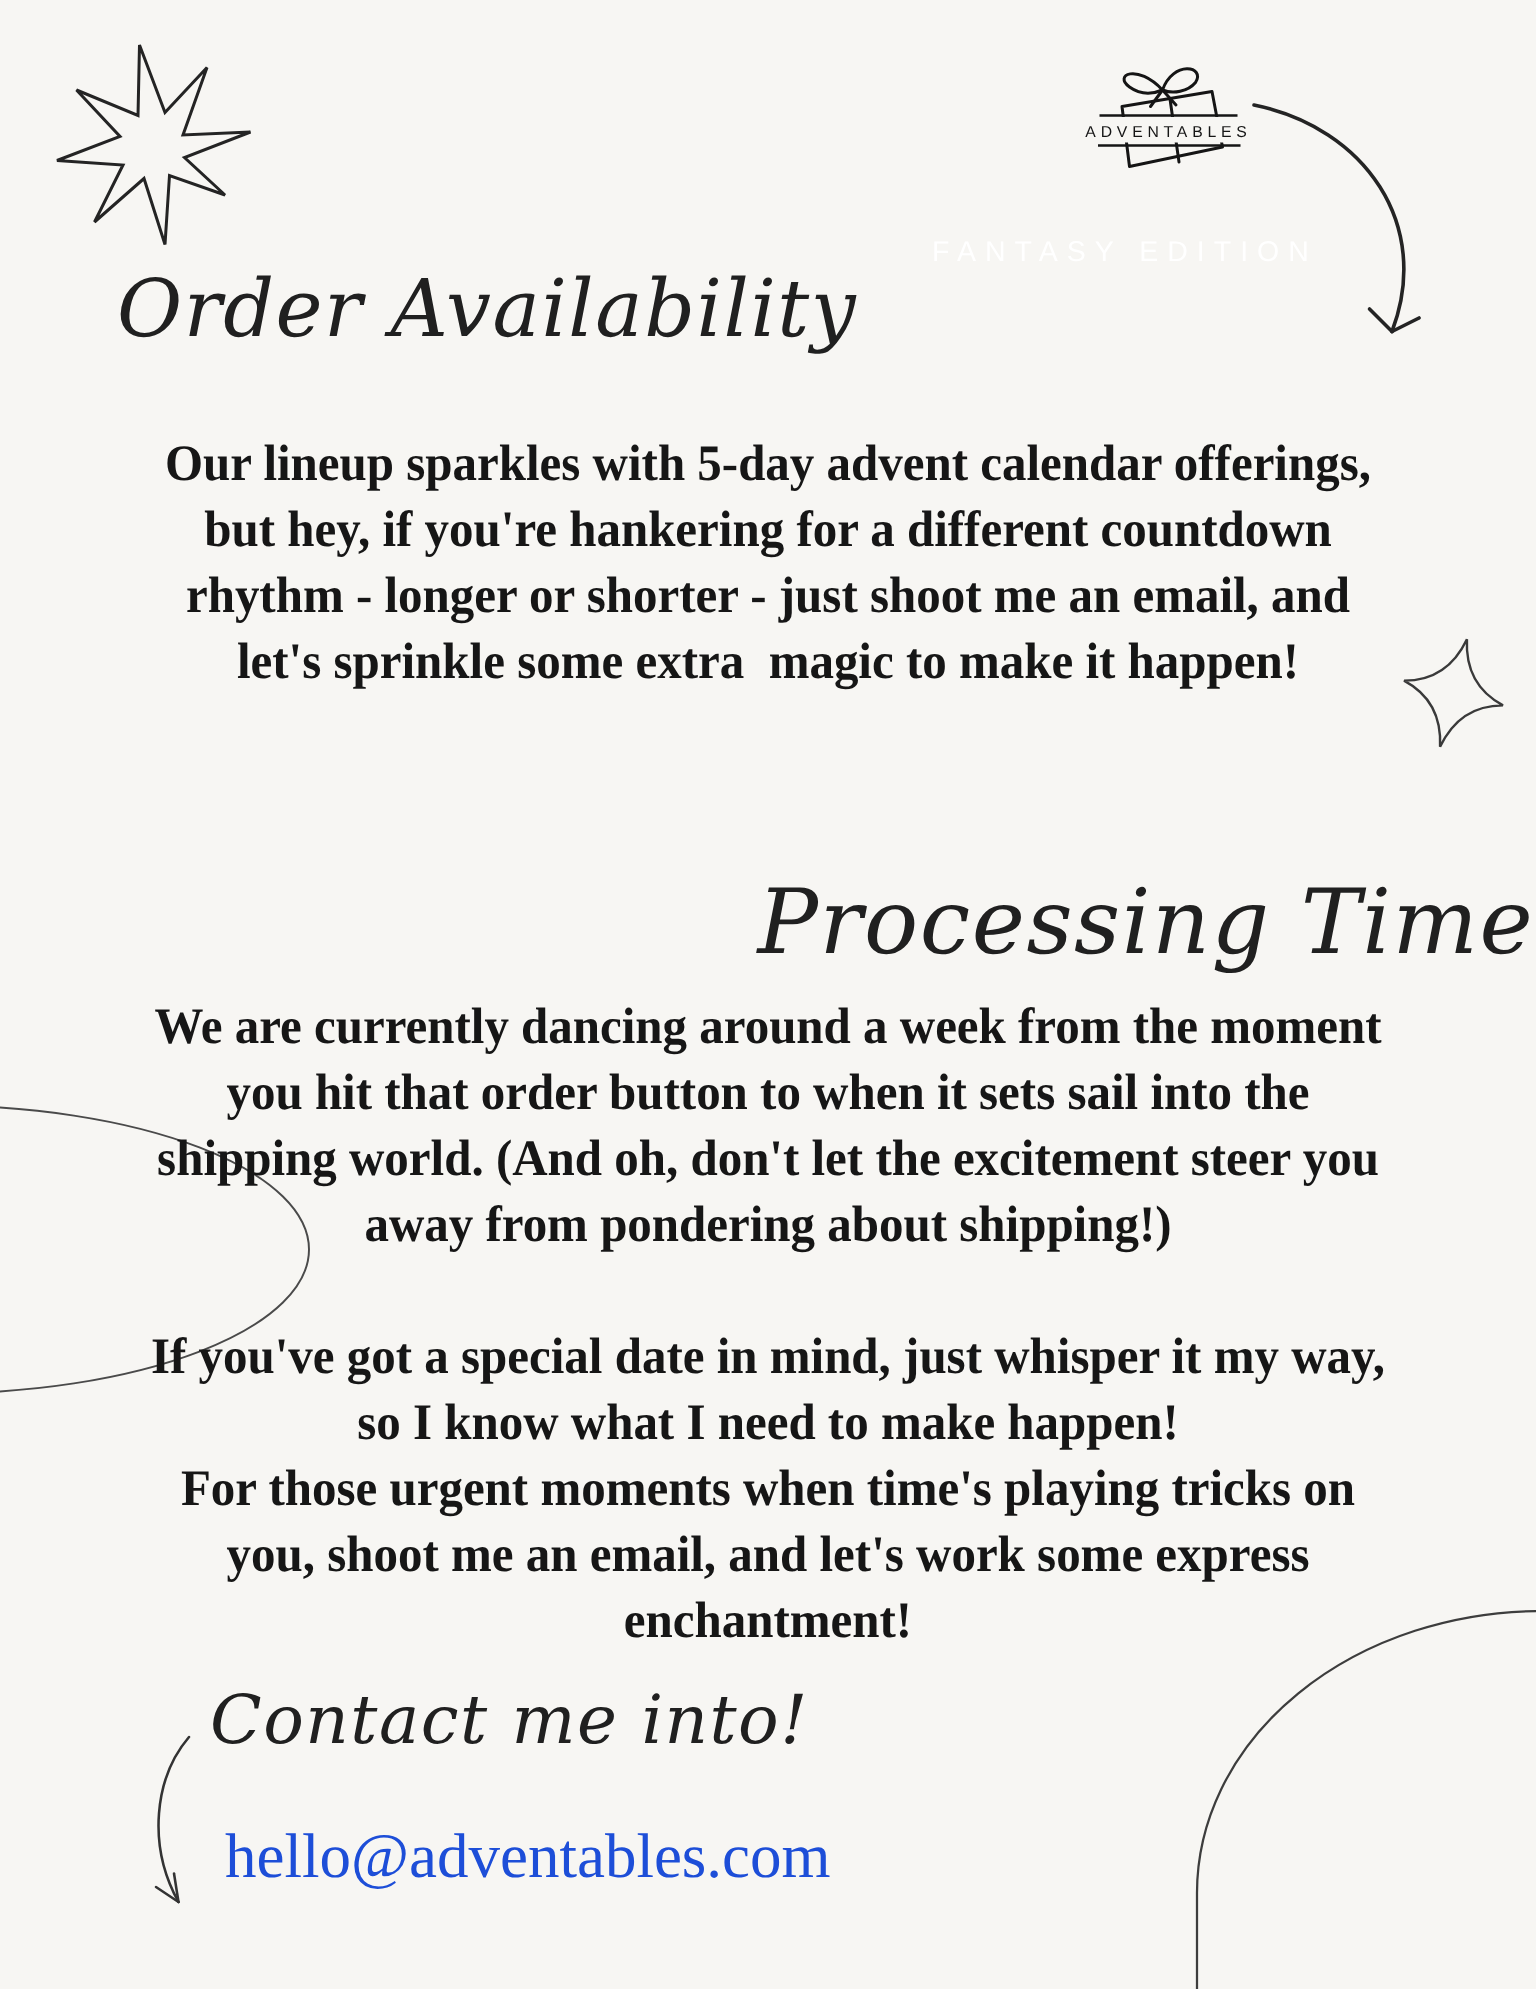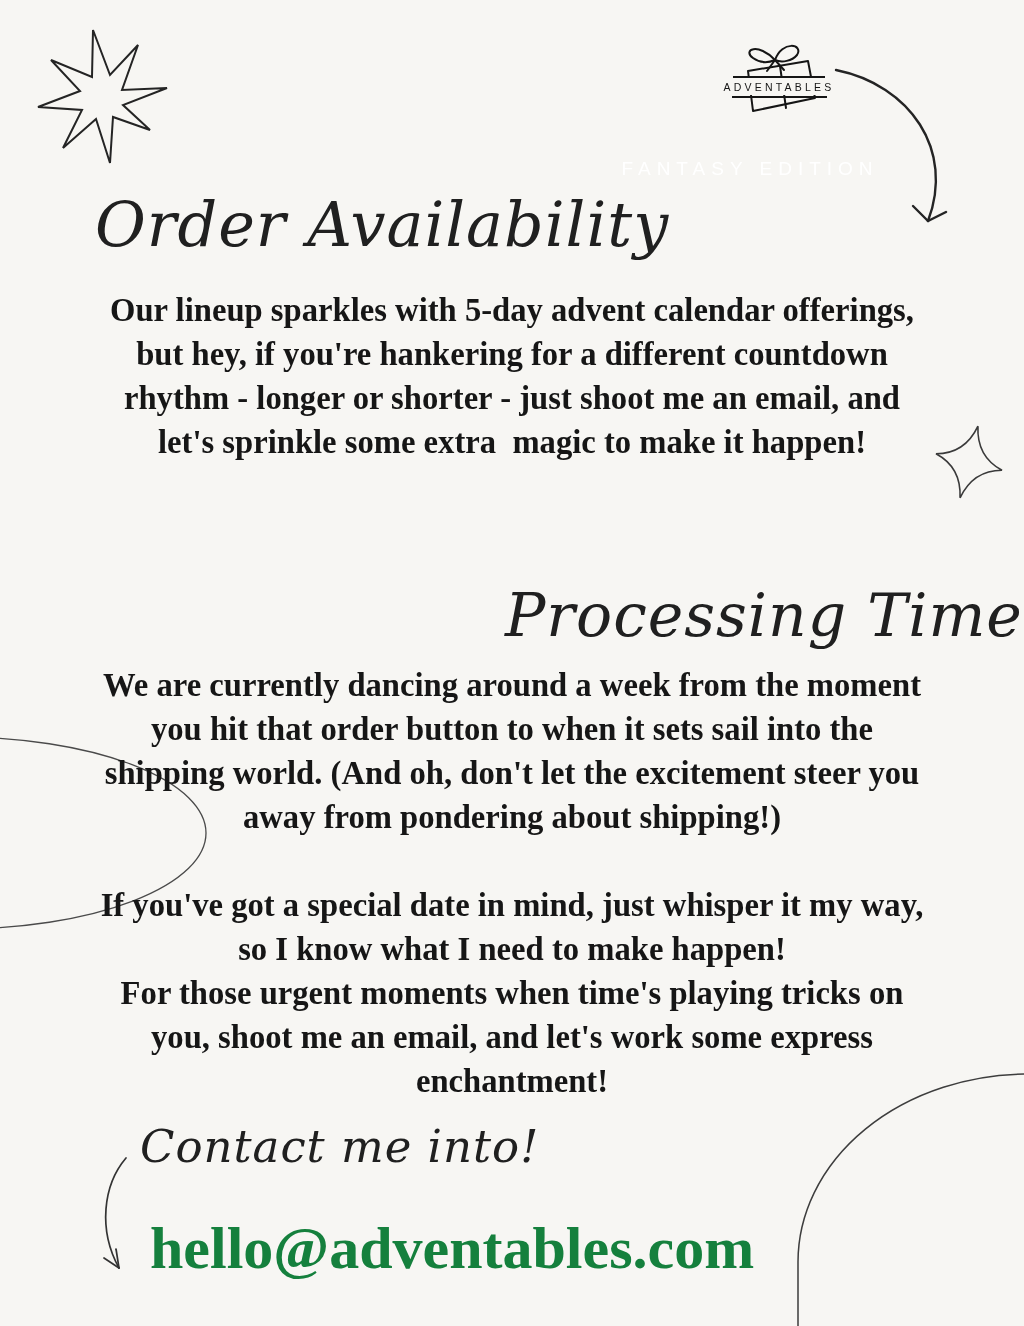--- a/index.html
+++ b/index.html
@@ -27,21 +27,21 @@
   
   .script{
     font-family:"DejaVu Serif", serif;
     font-style:italic;
     font-weight:400;
     color:#202020;
     z-index:3;
     white-space:nowrap;
     letter-spacing:1px;
   }
-  .h-order{left:78px;top:188px;font-size:62px;margin-left:17px;}
+  .h-order{left:78px;top:176px;font-size:53px;}
   .h-processing{left:505px;top:580px;width:460px;text-align:right;font-size:60px;}
   .h-contact{left:140px;top:1120px;font-size:45px;}
   
   .para{
     left:0;width:1024px;
     text-align:center;
     font-family:"Liberation Serif", serif;
     font-weight:700;
     font-size:34px;
     line-height:44px;
@@ -51,23 +51,23 @@
     transform-origin:512px 0;
   }
   .para .line{white-space:pre;}
   .p-order{top:288px;}
   .p-processing{top:663px;}
   .p-special{top:883px;}
   
   .email{
     left:150px;top:1214px;
     font-family:"Liberation Serif", serif;
-    font-weight:700;
-    font-size:60px;
-    color:#15803d;
+    font-weight:400;
+    font-size:42px;
+    color:#1d4ed8;
     z-index:3;white-space:nowrap;
     text-decoration:none;
   }
   
   .logo{left:718px;top:40px;width:150px;height:95px;z-index:3;}
 </style>
 </head>
 <body>
 
 <svg id="deco" viewBox="0 0 1024 1326" aria-hidden="true">

